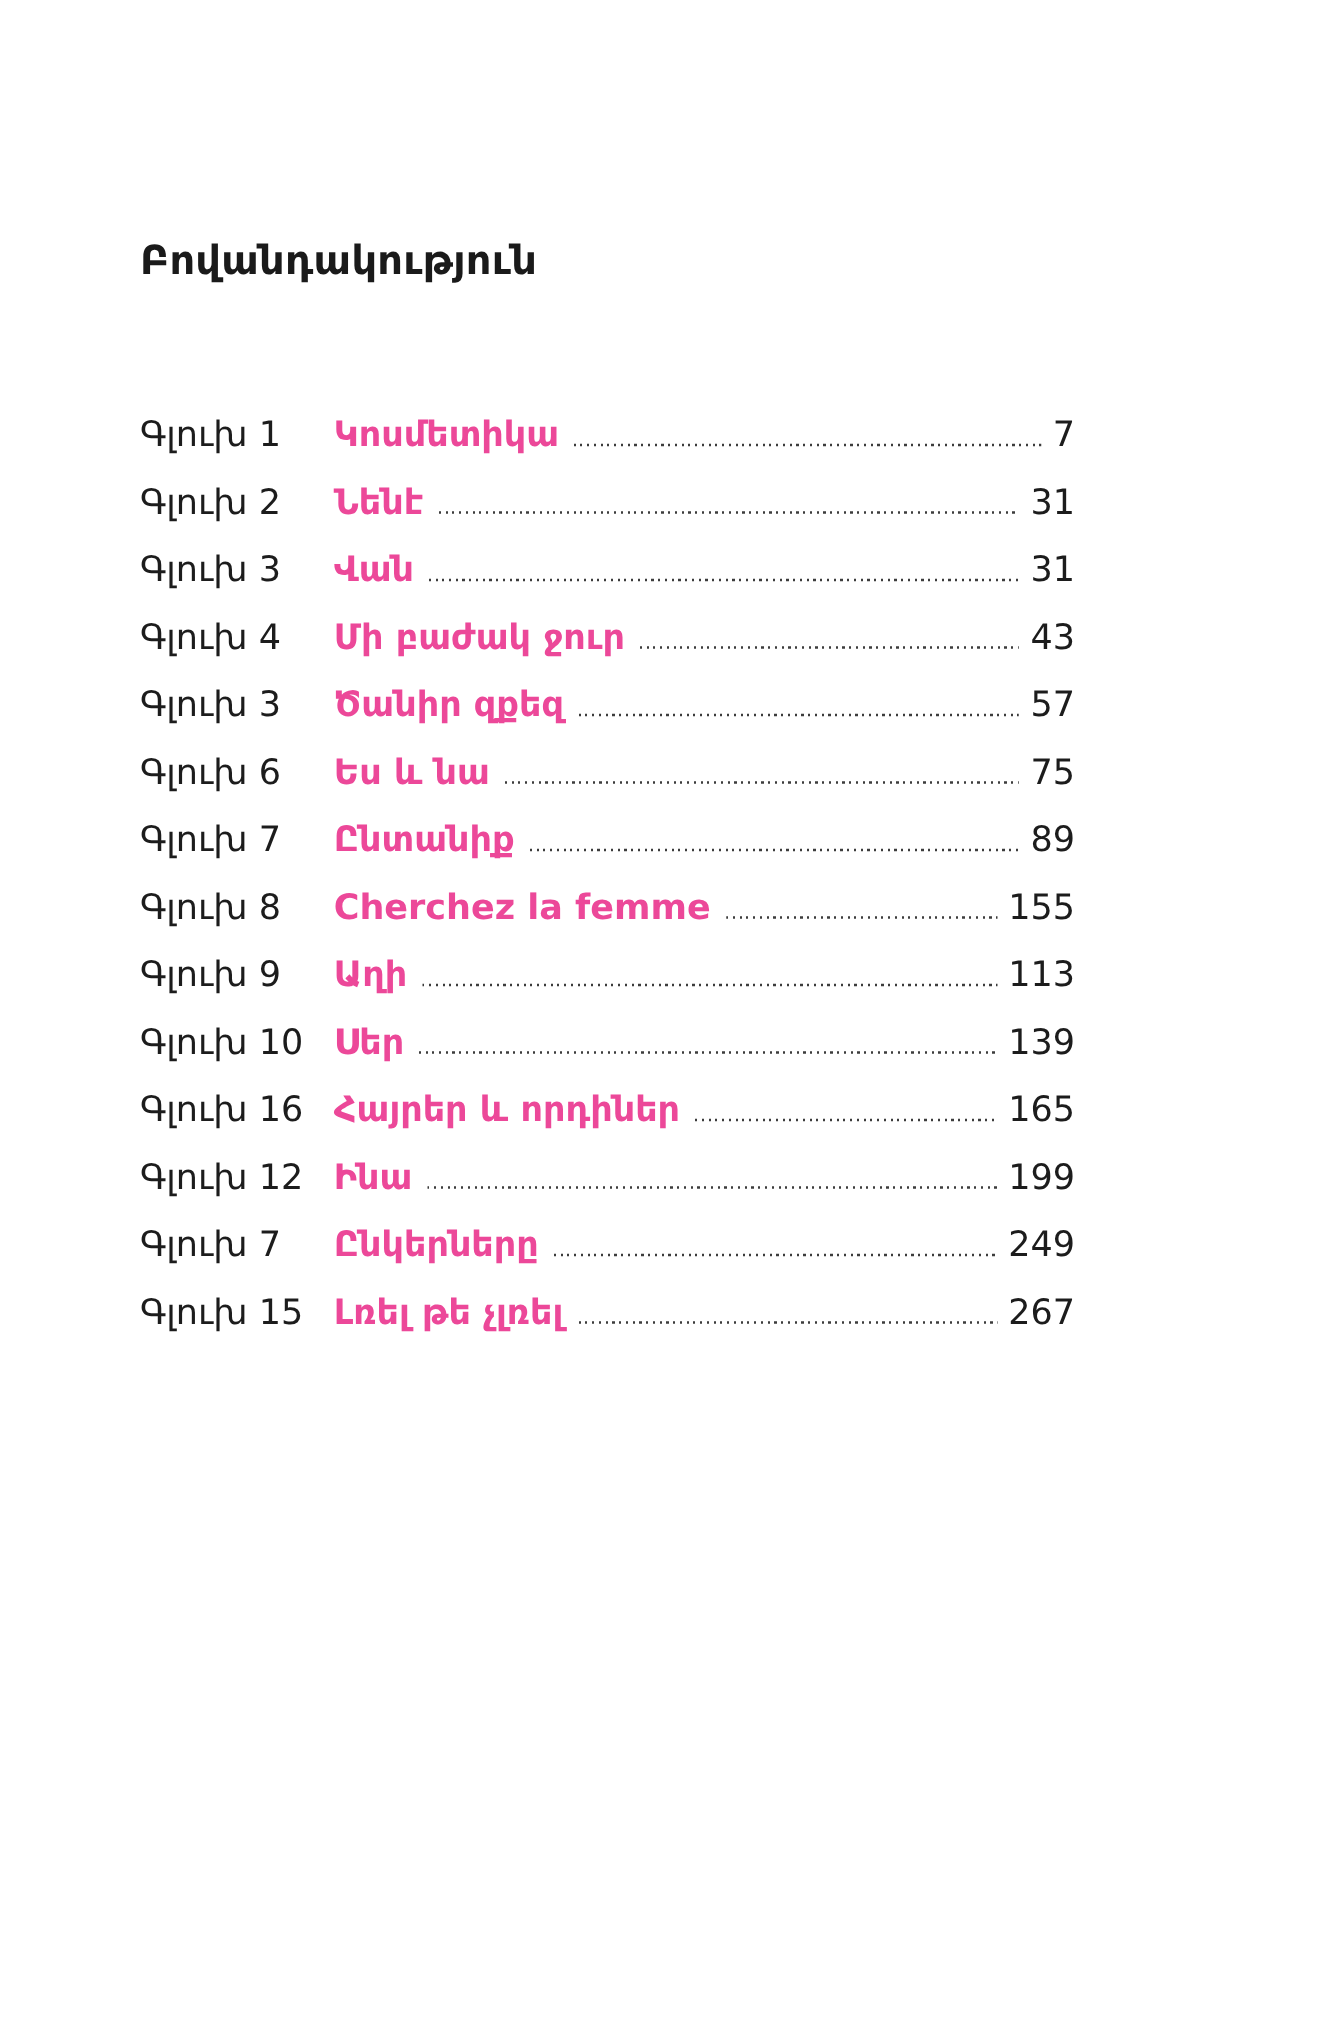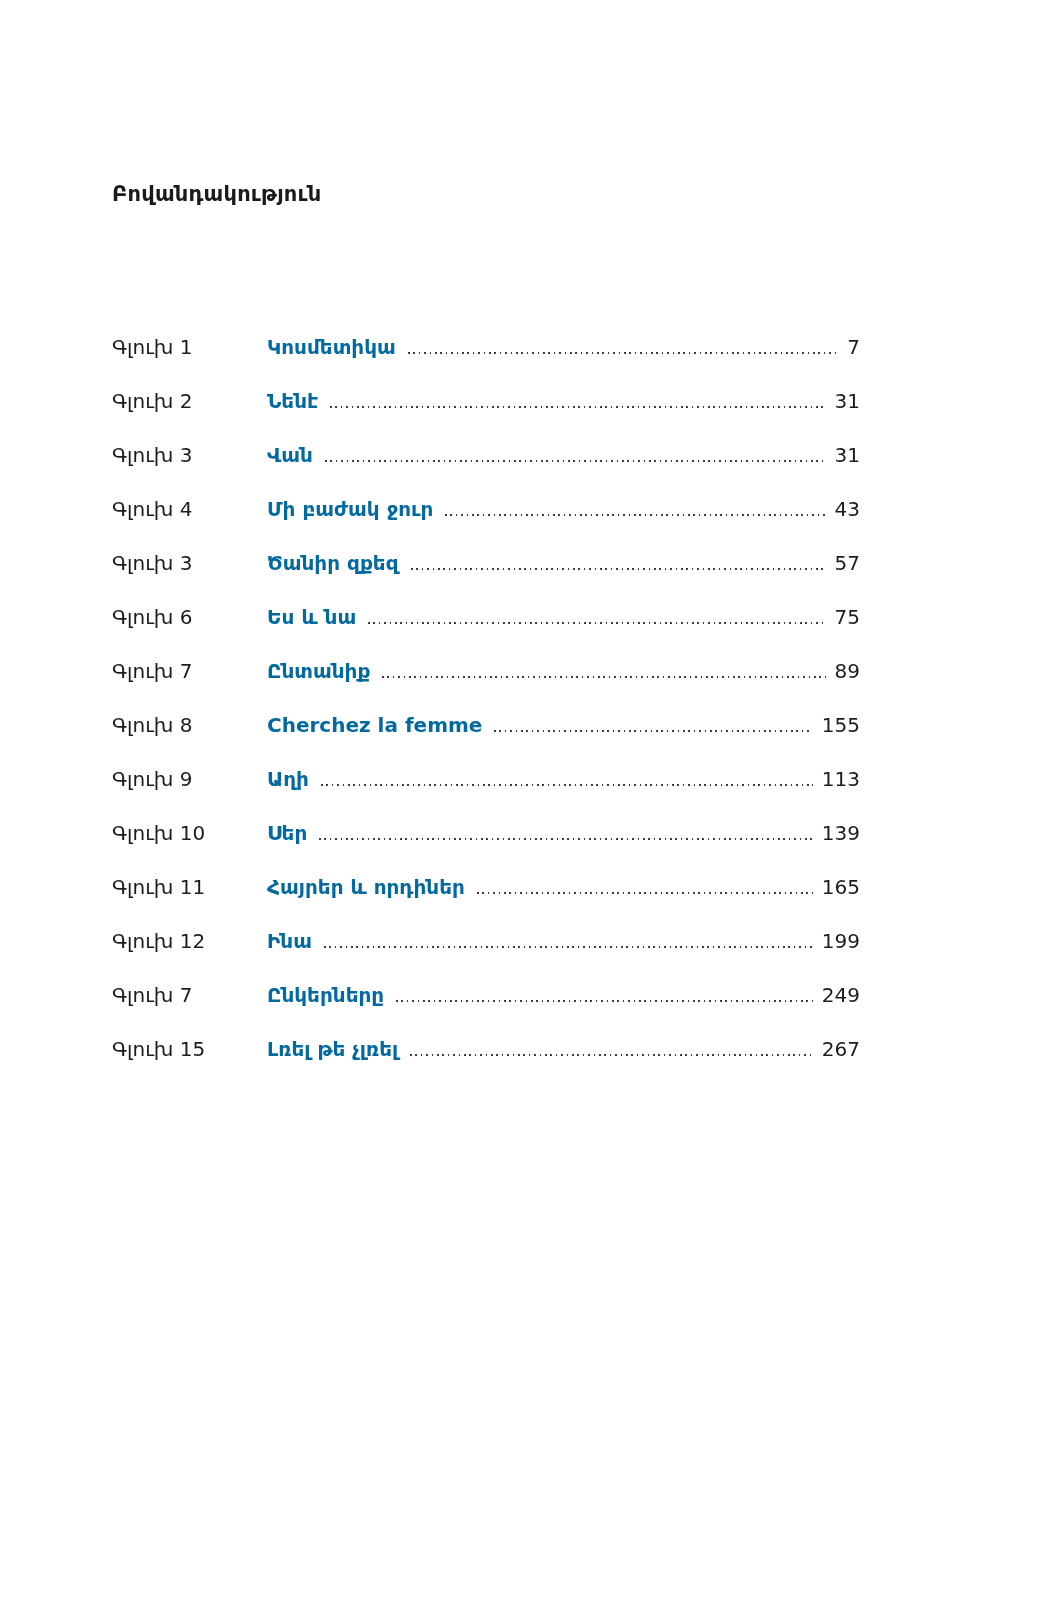--- a/index.html
+++ b/index.html
@@ -17,51 +17,51 @@
   }
   .page {
     position: absolute;
     inset: 0;
     background: #ffffff;
   }
   .page-title {
     position: absolute;
     top: 168px;
     left: 112px;
-    font-size: 21px;
+    font-size: 32px;
     font-weight: 700;
     letter-spacing: 0.2px;
     color: #1a1a1a;
     white-space: nowrap;
   }
   .toc {
     position: absolute;
     top: 331px;
     left: 112px;
     width: 748px;
   }
   .toc-row {
     display: flex;
     align-items: baseline;
-    font-size: 20px;
+    font-size: 28px;
     line-height: 33px;
     margin-bottom: 21px;
     white-space: nowrap;
   }
   .toc-row:last-child {
     margin-bottom: 10px;
   }
   .chap-label {
     flex: 0 0 155px;
     font-weight: 400;
     color: #1c1c1c;
   }
   .chap-title {
     font-weight: 700;
-    color: #0369a1;
+    color: #ec4899;
   }
   .dot-leader {
     flex: 1 1 auto;
     height: 2px;
     margin: 0 9px 2px 12px;
     background-image: repeating-linear-gradient(
       to right,
       #3c3c3c 0px, #3c3c3c 1.6px,
       transparent 1.6px, transparent 5.4px
     );
@@ -144,21 +144,21 @@
     </div>
 
     <div class="toc-row">
       <span class="chap-label">Գլուխ 10</span>
       <span class="chap-title">Սեր</span>
       <span class="dot-leader"></span>
       <span class="page-num">139</span>
     </div>
 
     <div class="toc-row">
-      <span class="chap-label">Գլուխ 11</span>
+      <span class="chap-label">Գլուխ 16</span>
       <span class="chap-title">Հայրեր և որդիներ</span>
       <span class="dot-leader"></span>
       <span class="page-num">165</span>
     </div>
 
     <div class="toc-row">
       <span class="chap-label">Գլուխ 12</span>
       <span class="chap-title">Ինա</span>
       <span class="dot-leader"></span>
       <span class="page-num">199</span>

